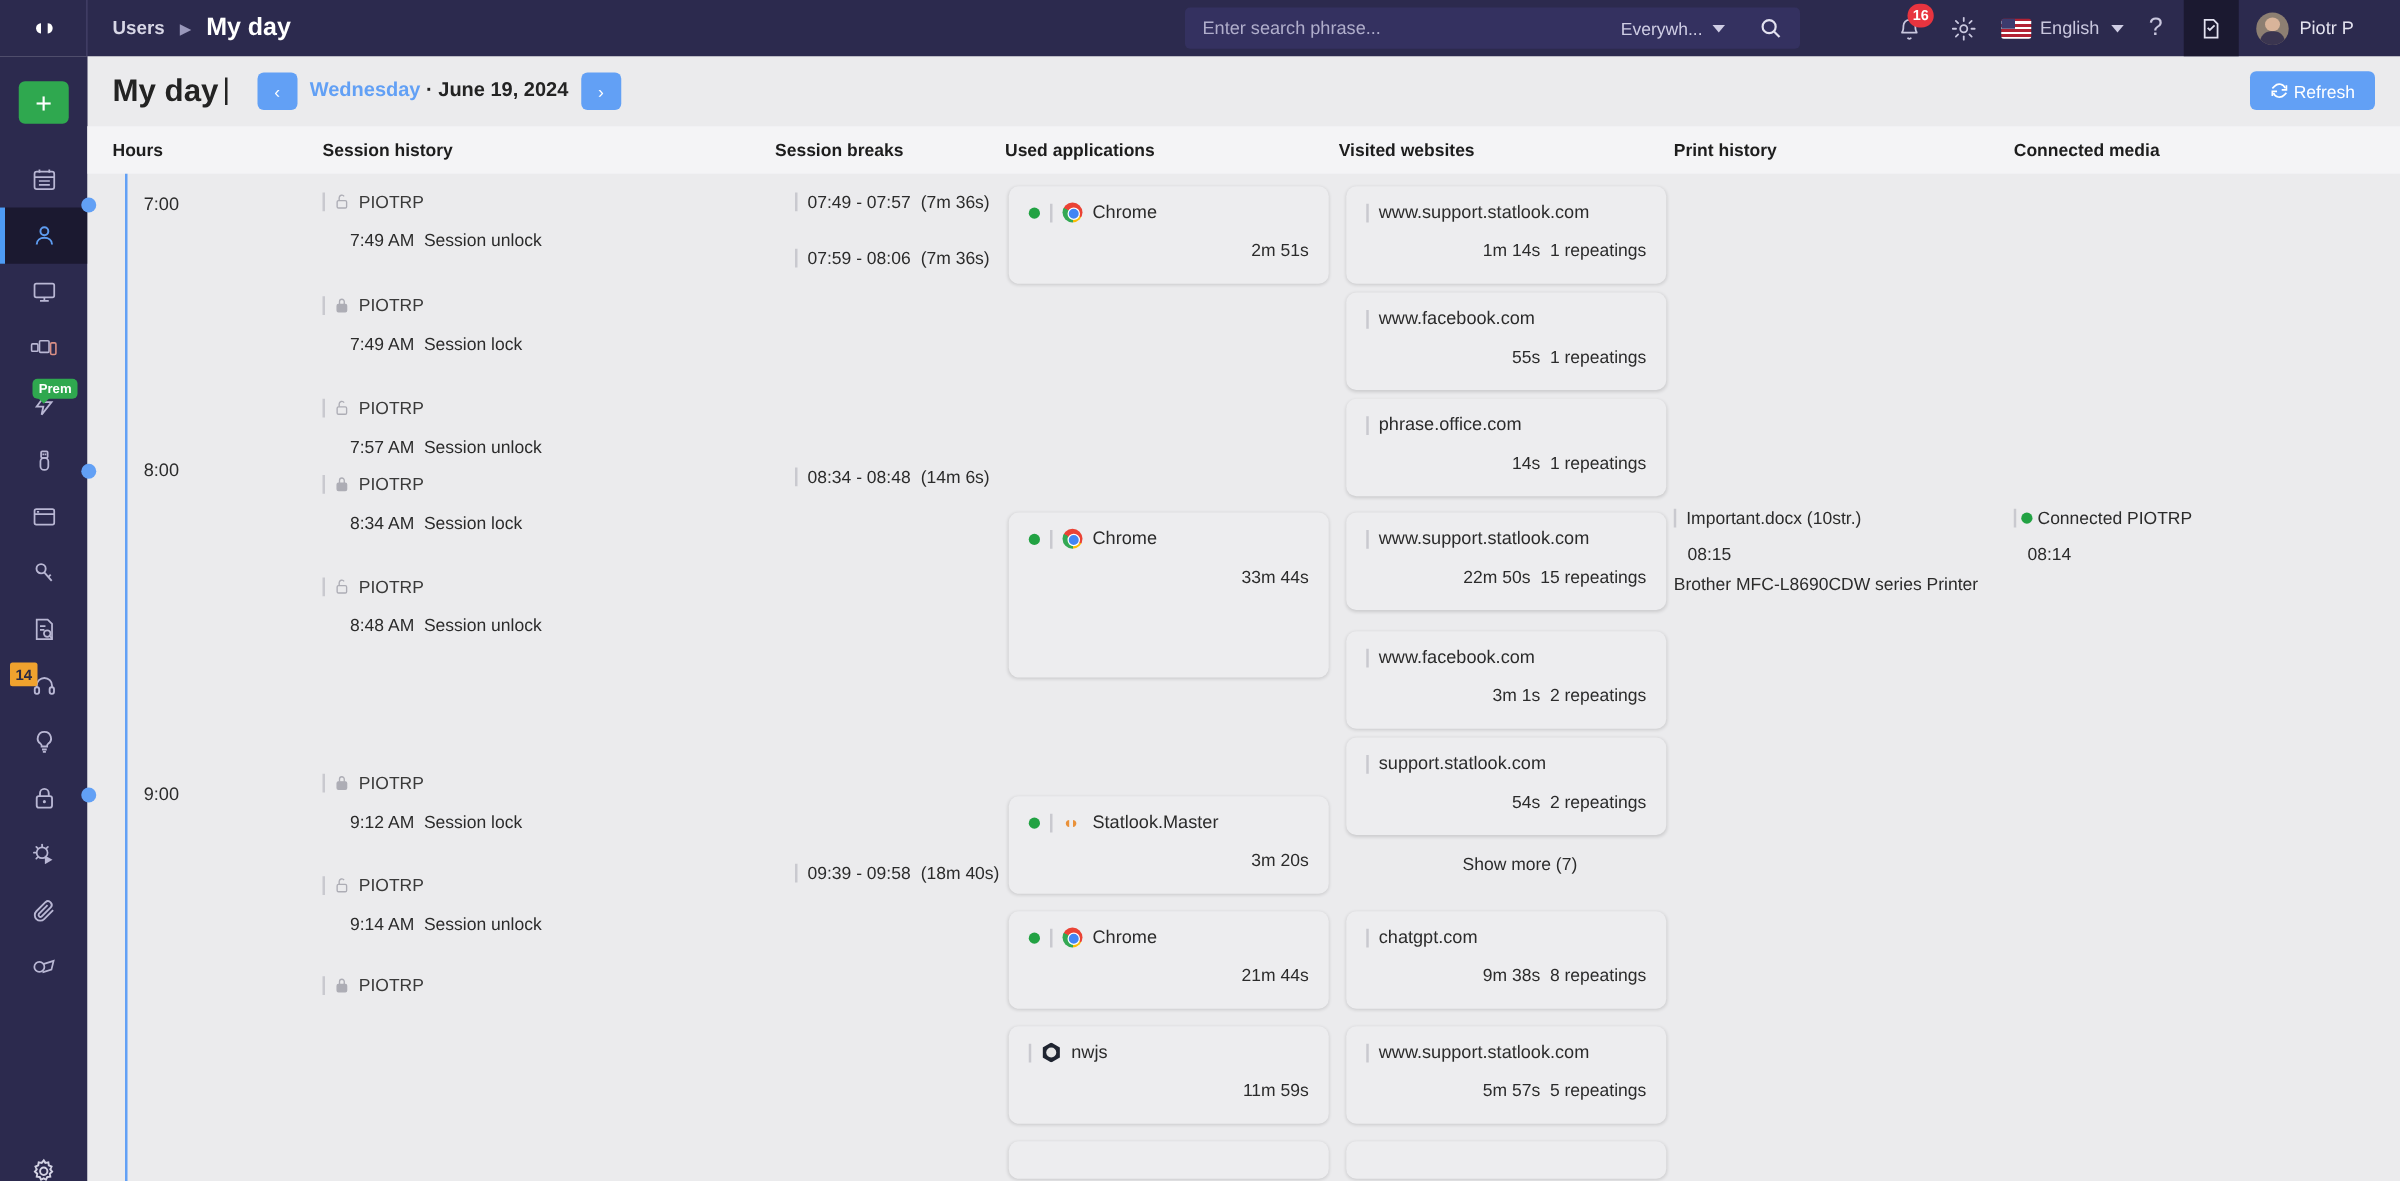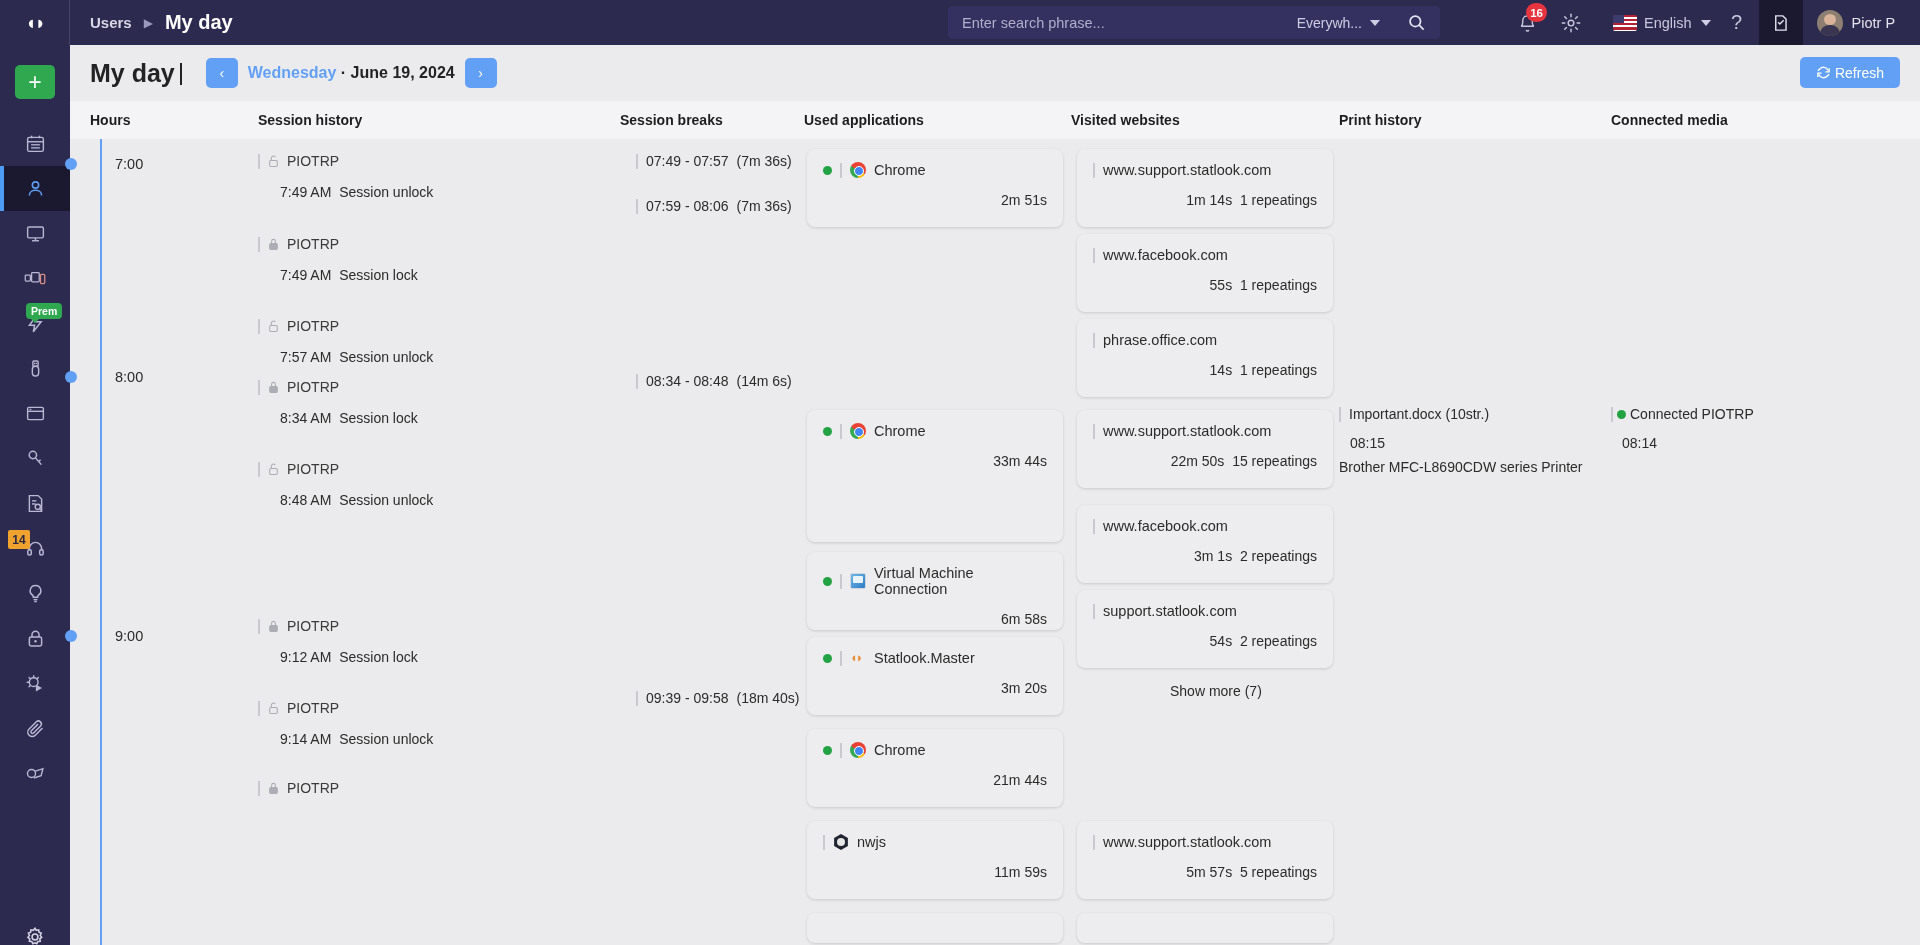--- a/index.html
+++ b/index.html
@@ -40,21 +40,21 @@
            border-top: 6px solid #cfcde4; margin: 0 12px 0 2px; }
   .search-btn { width: 48px; height: 33px; display: flex; align-items: center; justify-content: center; }
 
   .tb-icons { position: absolute; left: 1505px; top: 0; height: 45px; display: flex; align-items: center; }
   .tb-ico { position: relative; width: 44px; height: 45px; display: flex; align-items: center; justify-content: center; }
   .badge-count {
     position: absolute; top: 3px; right: 2px; min-width: 19px; height: 19px;
     background: #e8343f; color: #fff; border-radius: 10px; font-size: 11.5px;
     display: flex; align-items: center; justify-content: center; font-weight: bold; padding: 0 4px;
   }
-  .lang { display: flex; align-items: center; gap: 7px; margin-left: 20px; margin-right: 4px; }
+  .lang { display: flex; align-items: center; gap: 7px; margin-left: 8px; margin-right: 4px; }
   .flag { width: 24px; height: 16px; position: relative; overflow: hidden; border-radius: 2px;
           background: linear-gradient(to bottom,#b22234 0 13%,#fff 13% 26%,#b22234 26% 39%,#fff 39% 52%,#b22234 52% 65%,#fff 65% 78%,#b22234 78% 91%,#fff 91% 100%); }
   .flag:after { content:''; position:absolute; left:0; top:0; width:11px; height:8px; background:#3c3b6e; }
   .lang-label { color: #c9c7de; font-size: 14.5px; }
   .qmark { color: #c9c7de; font-size: 20px; }
   .doc-btn { width: 44px; height: 45px; background: #1b1930; display: flex; align-items: center; justify-content: center; }
   .user-chip { display: flex; align-items: center; gap: 9px; padding-left: 14px; padding-right: 16px; }
   .avatar { width: 26px; height: 26px; border-radius: 50%; background: #8d7f72; overflow: hidden; position: relative; }
   .avatar:before { content:''; position:absolute; left:7px; top:4px; width:12px; height:11px; border-radius:50%; background:#d9b49a;}
   .avatar:after { content:''; position:absolute; left:3px; top:15px; width:20px; height:14px; border-radius:9px 9px 0 0; background:#3a3550;}
@@ -550,29 +550,20 @@
     <div class="card" style="left:737px; top:271px; width:256px; height:132px">
       <div class="card-top">
         <span class="dot-green"></span>
         <span class="vbar"></span>
         <span class="app-ico ico-chrome"></span>
         <span>Chrome</span>
       </div>
       <div class="card-sub">33m 44s</div>
     </div>
 
-    <div class="card" style="left:737px; top:413px; width:256px; height:78px">
-      <div class="card-top">
-        <span class="dot-green"></span>
-        <span class="vbar"></span>
-        <span class="app-ico ico-vm"></span>
-        <span>Virtual Machine Connection</span>
-      </div>
-      <div class="card-sub">6m 58s</div>
-    </div>
 
     <div class="card" style="left:737px; top:498px; width:256px; height:78px">
       <div class="card-top">
         <span class="dot-green"></span>
         <span class="vbar"></span>
         <span class="app-ico ico-statlook">◖◗</span>
         <span>Statlook.Master</span>
       </div>
       <div class="card-sub">3m 20s</div>
     </div>
@@ -647,20 +638,29 @@
       <div class="card-top">
         <span class="vbar"></span>
         <span>support.statlook.com</span>
       </div>
       <div class="card-sub">
         <span>54s</span>&nbsp;&nbsp;<span>2 repeatings</span>
       </div>
     </div>
     <div class="show-more" style="left:1100px; top:544px">Show more (7)</div>
 
+    <div class="card" style="left:1007px; top:590px; width:256px; height:78px">
+      <div class="card-top">
+        <span class="vbar"></span>
+        <span>chatgpt.com</span>
+      </div>
+      <div class="card-sub">
+        <span>9m 38s</span>&nbsp;&nbsp;<span>8 repeatings</span>
+      </div>
+    </div>
     <div class="card" style="left:1007px; top:682px; width:256px; height:78px">
       <div class="card-top">
         <span class="vbar"></span>
         <span>www.support.statlook.com</span>
       </div>
       <div class="card-sub">
         <span>5m 57s</span>&nbsp;&nbsp;<span>5 repeatings</span>
       </div>
     </div>
     <div class="card" style="left:1007px; top:774px; width:256px; height:30px"></div>

